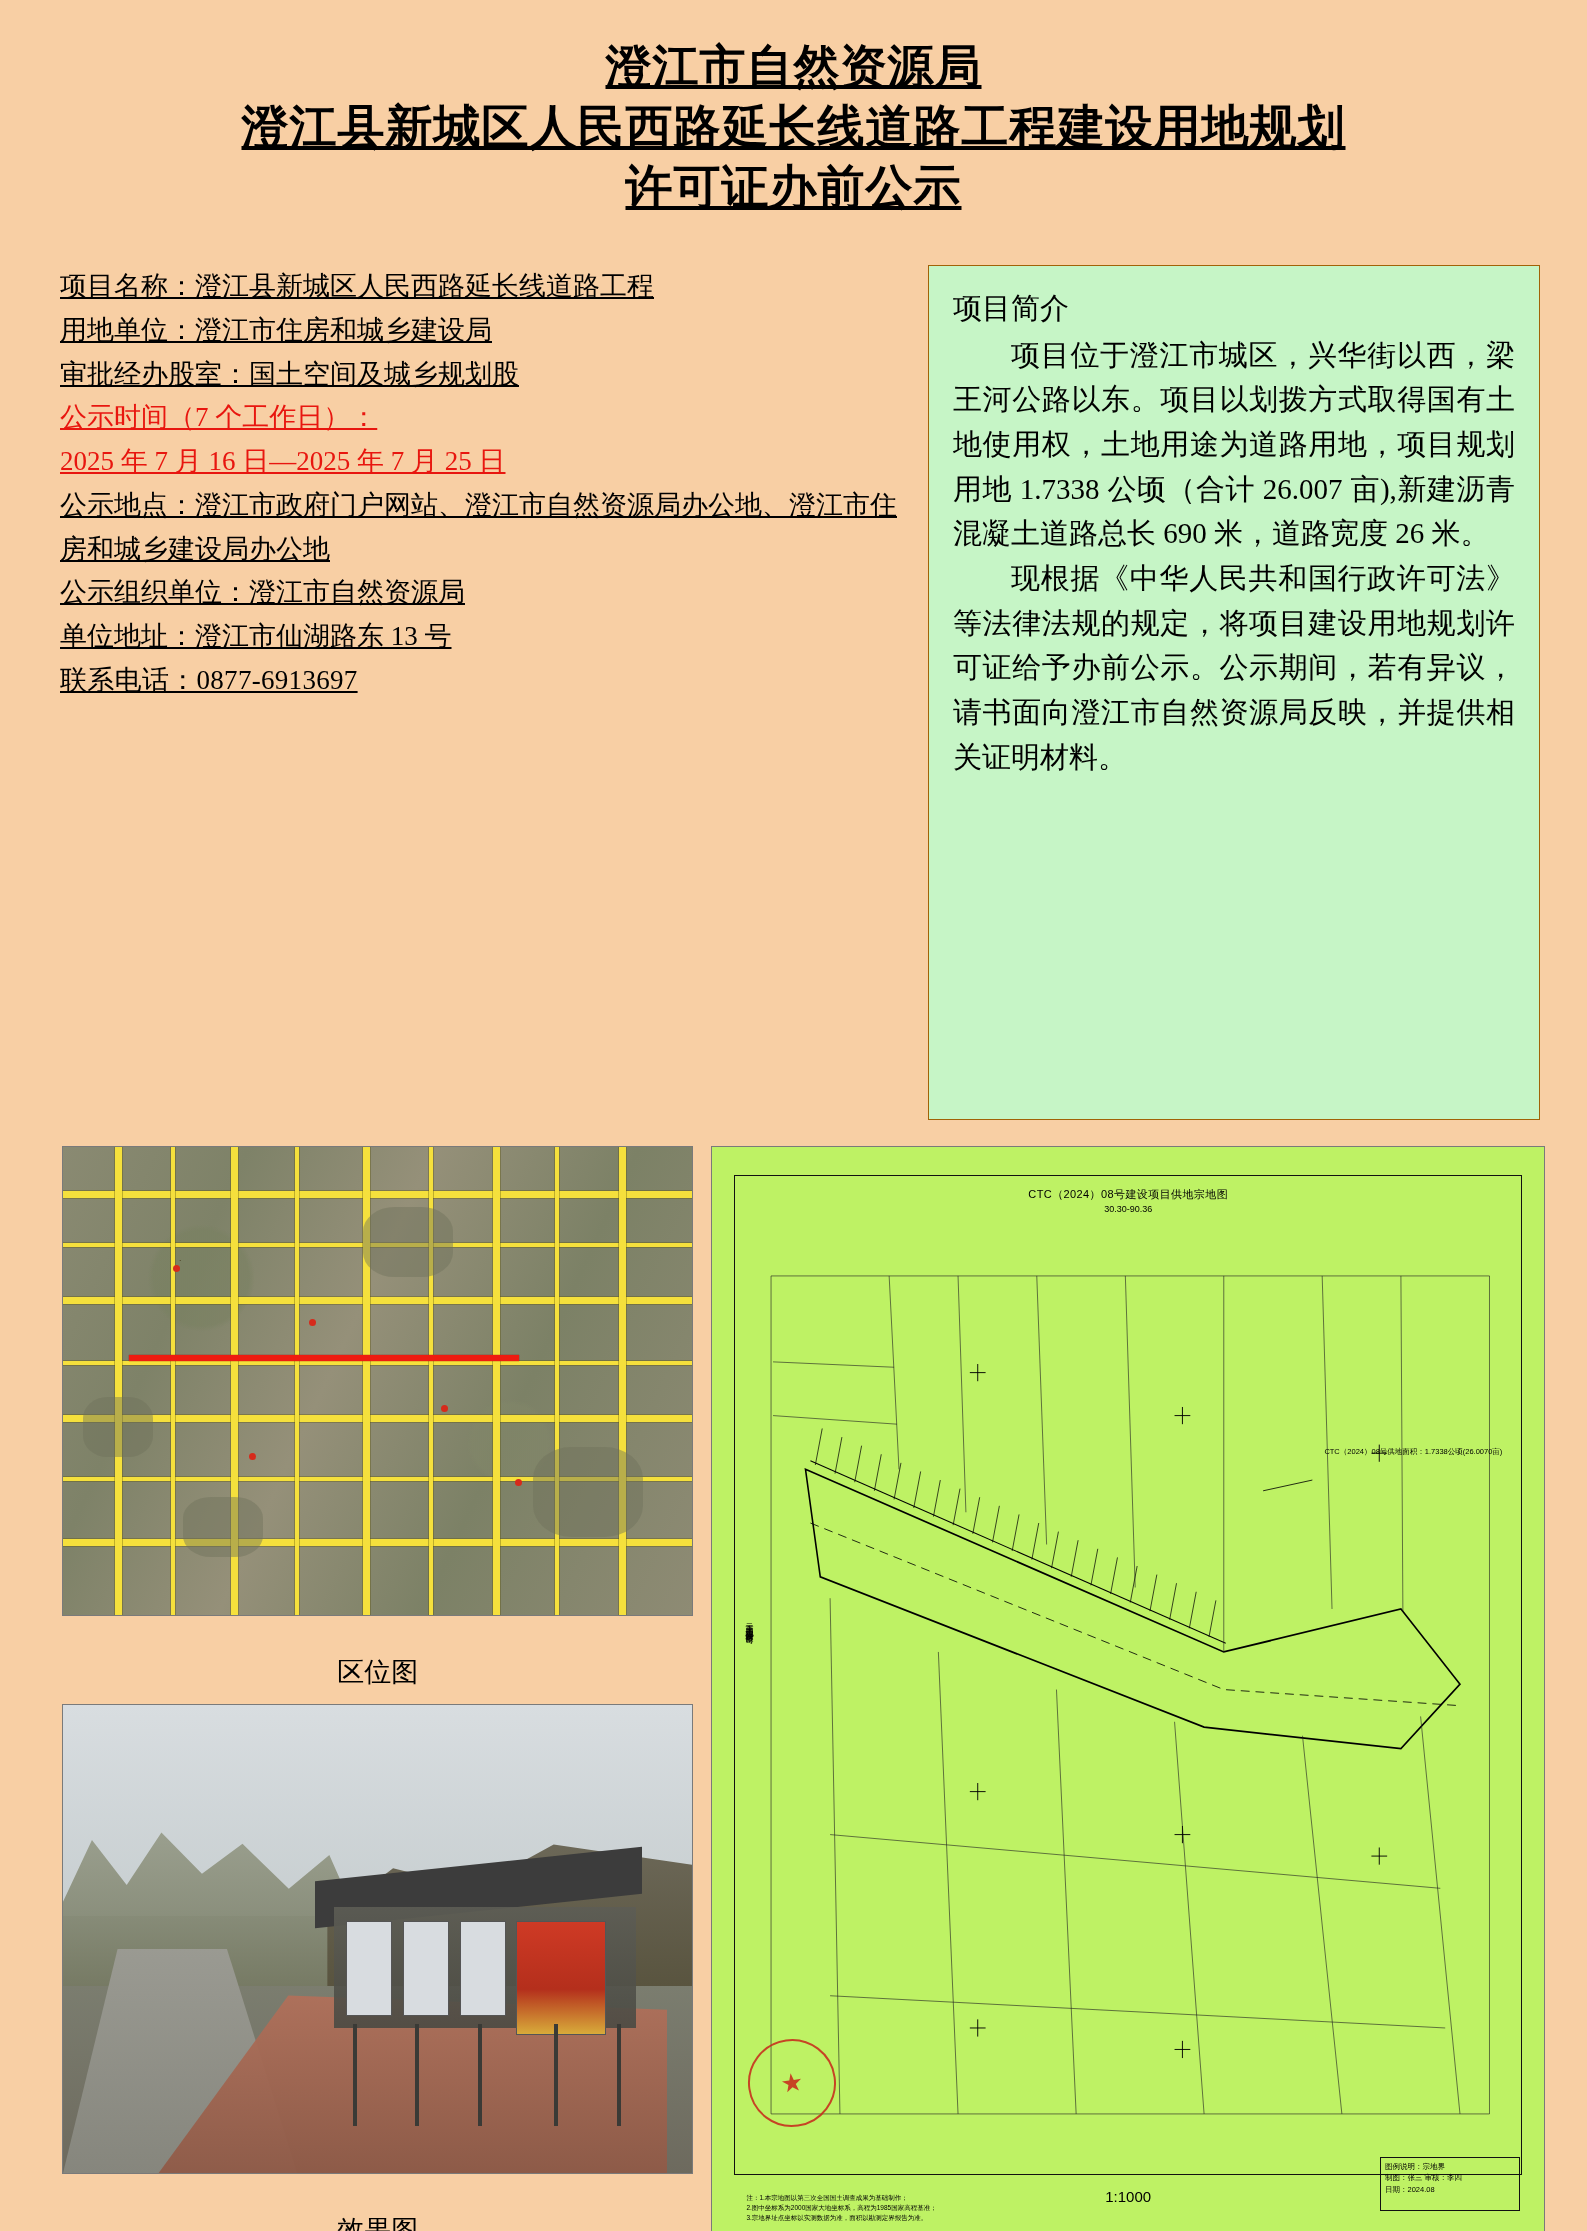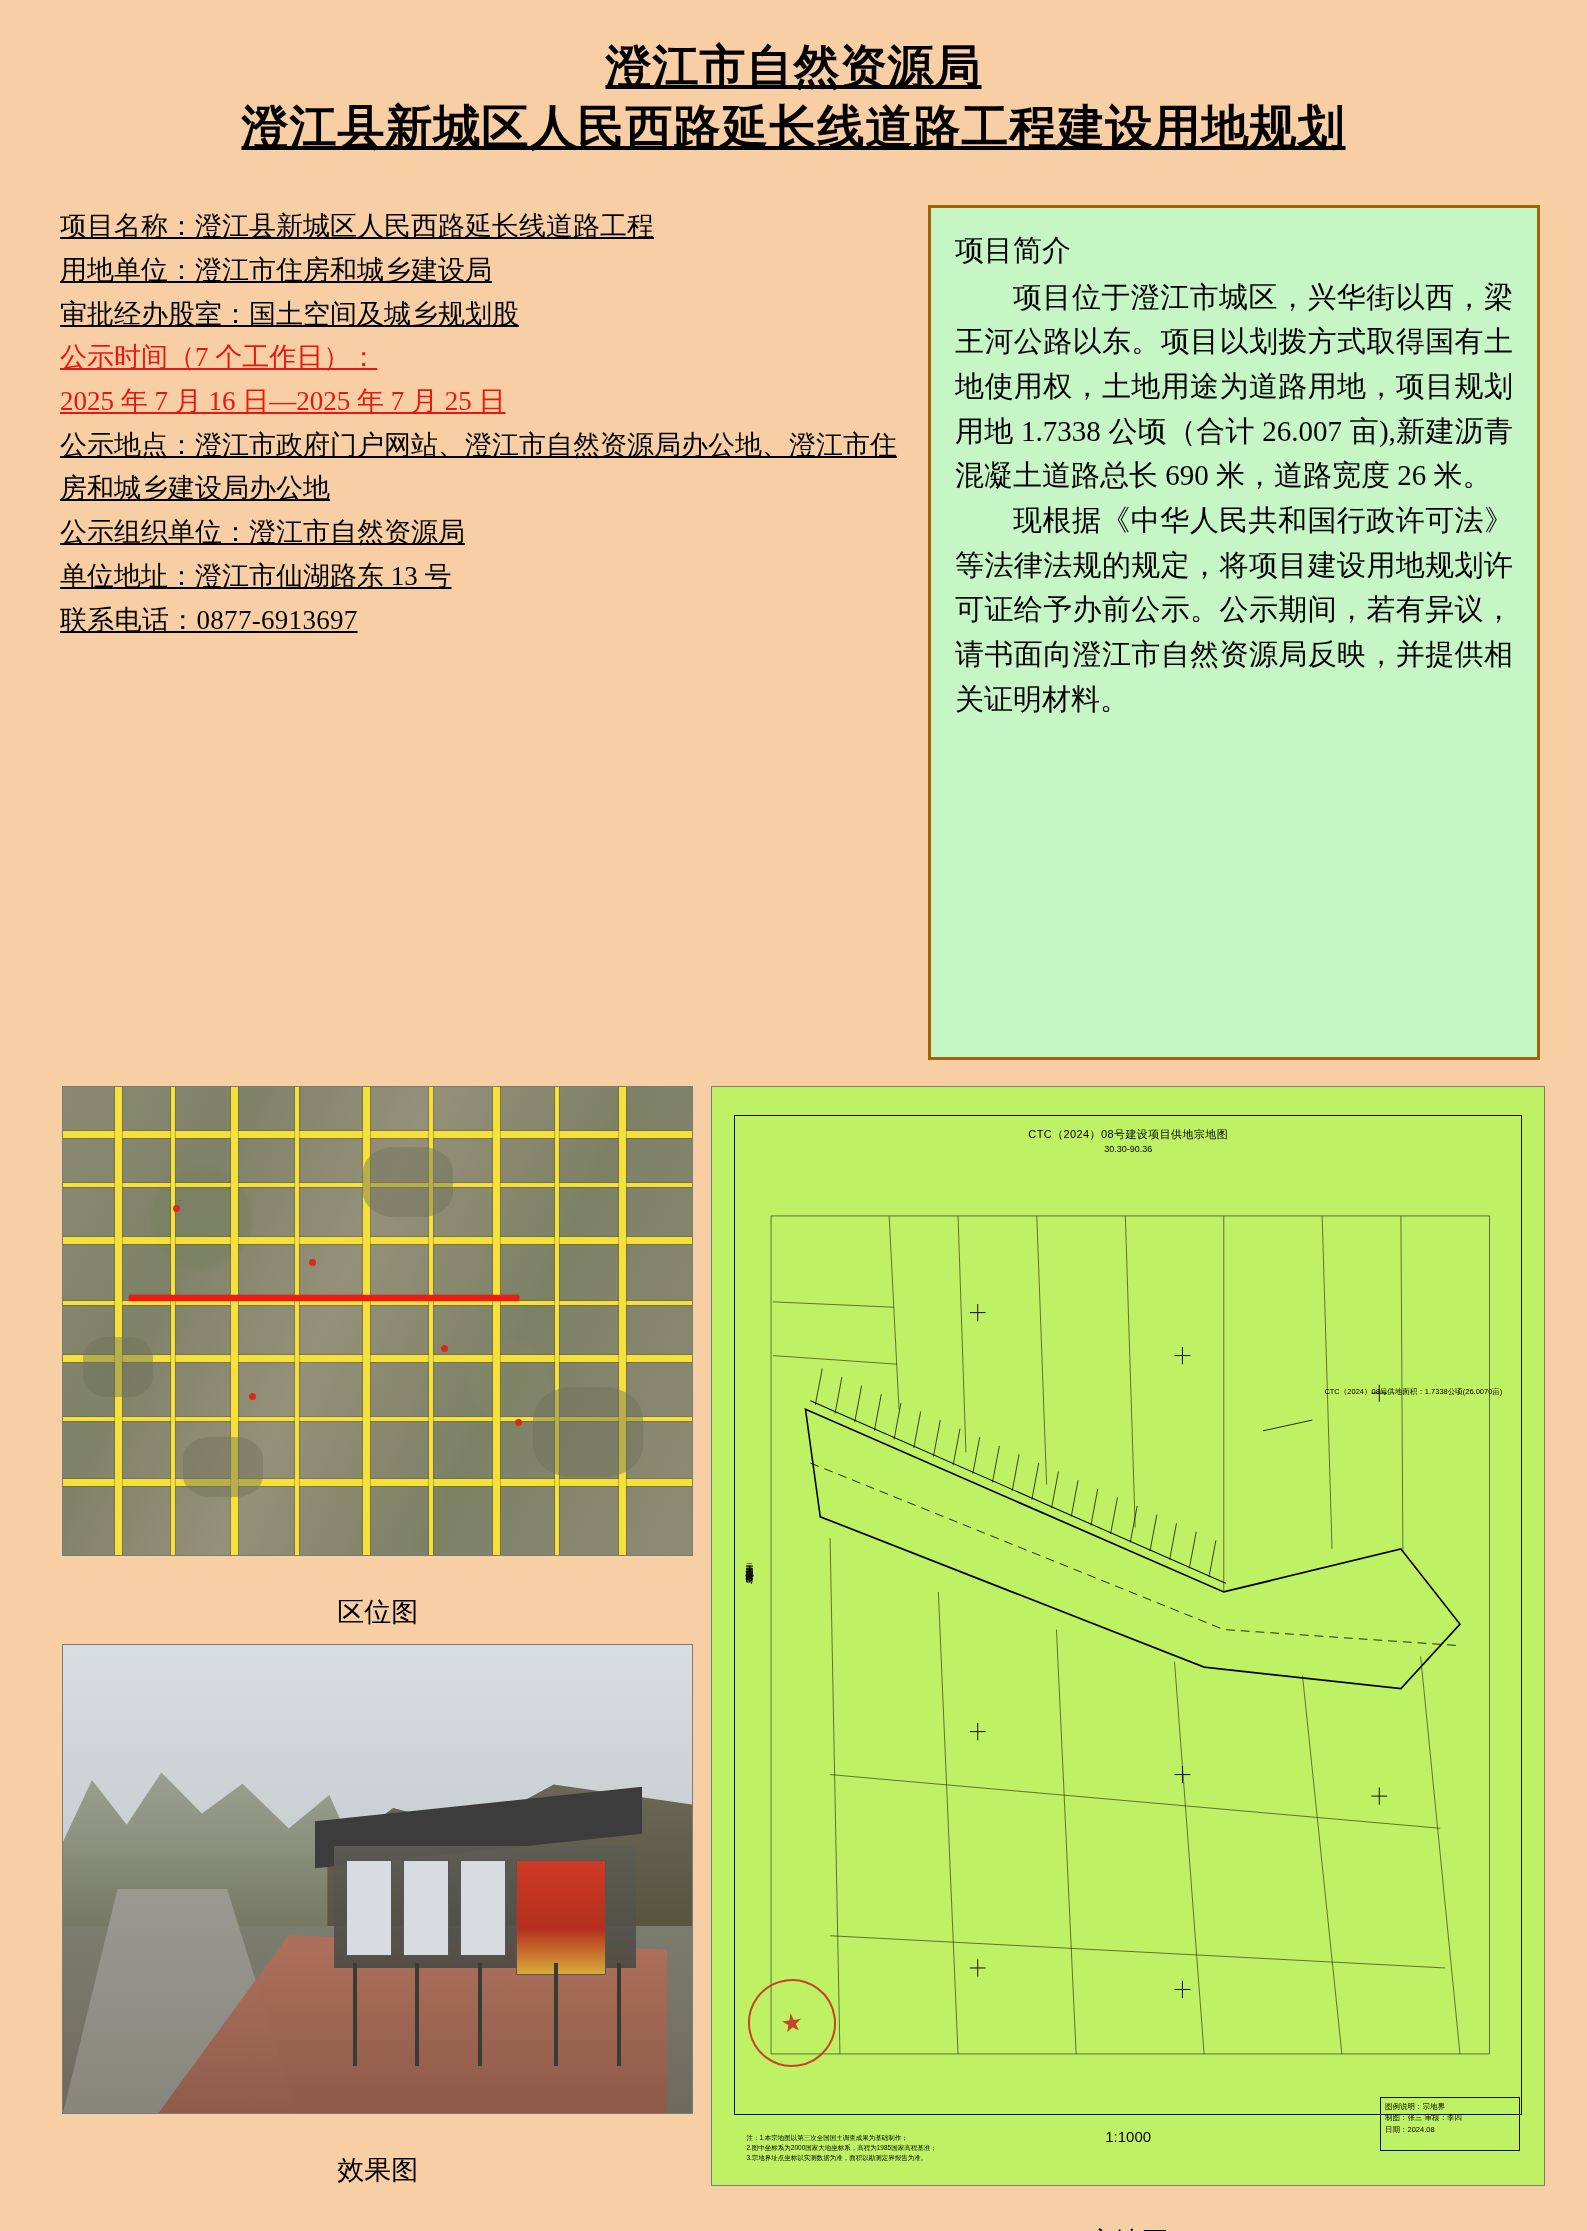--- a/index.html
+++ b/index.html
@@ -62,21 +62,21 @@
     white-space: normal;
     line-height: 1.62;
   }
   .info-line.phone { letter-spacing: 0.3px; }
 
   .brief-col {
     margin-left: 18px;
     width: 612px;
     min-height: 855px;
     background: #c6f5c6;
-    border: 3px solid #a16207;
+    border: 1px solid #a16207;
     box-sizing: border-box;
     padding: 22px 24px 24px 24px;
   }
   .brief-title {
     font-size: 29px;
     line-height: 1.4;
     margin-bottom: 4px;
   }
   .brief-para {
     font-size: 29px;
@@ -280,20 +280,21 @@
   }
 </style>
 </head>
 <body>
 
 <div class="page">
 
   <div class="title-block">
     <div class="title-line">澄江市自然资源局</div>
     <div class="title-line big">澄江县新城区人民西路延长线道路工程建设用地规划</div>
+    <div class="title-line big">许可证办前公示</div>
   </div>
 
   <div class="content-row">
 
     <div class="info-col">
       <div class="info-line">项目名称：澄江县新城区人民西路延长线道路工程</div>
       <div class="info-line">用地单位：澄江市住房和城乡建设局</div>
       <div class="info-line">审批经办股室：国土空间及城乡规划股</div>
       <div class="info-line red">公示时间（7 个工作日）：</div>
       <div class="info-line red">2025 年 7 月 16 日—2025 年 7 月 25 日</div>

